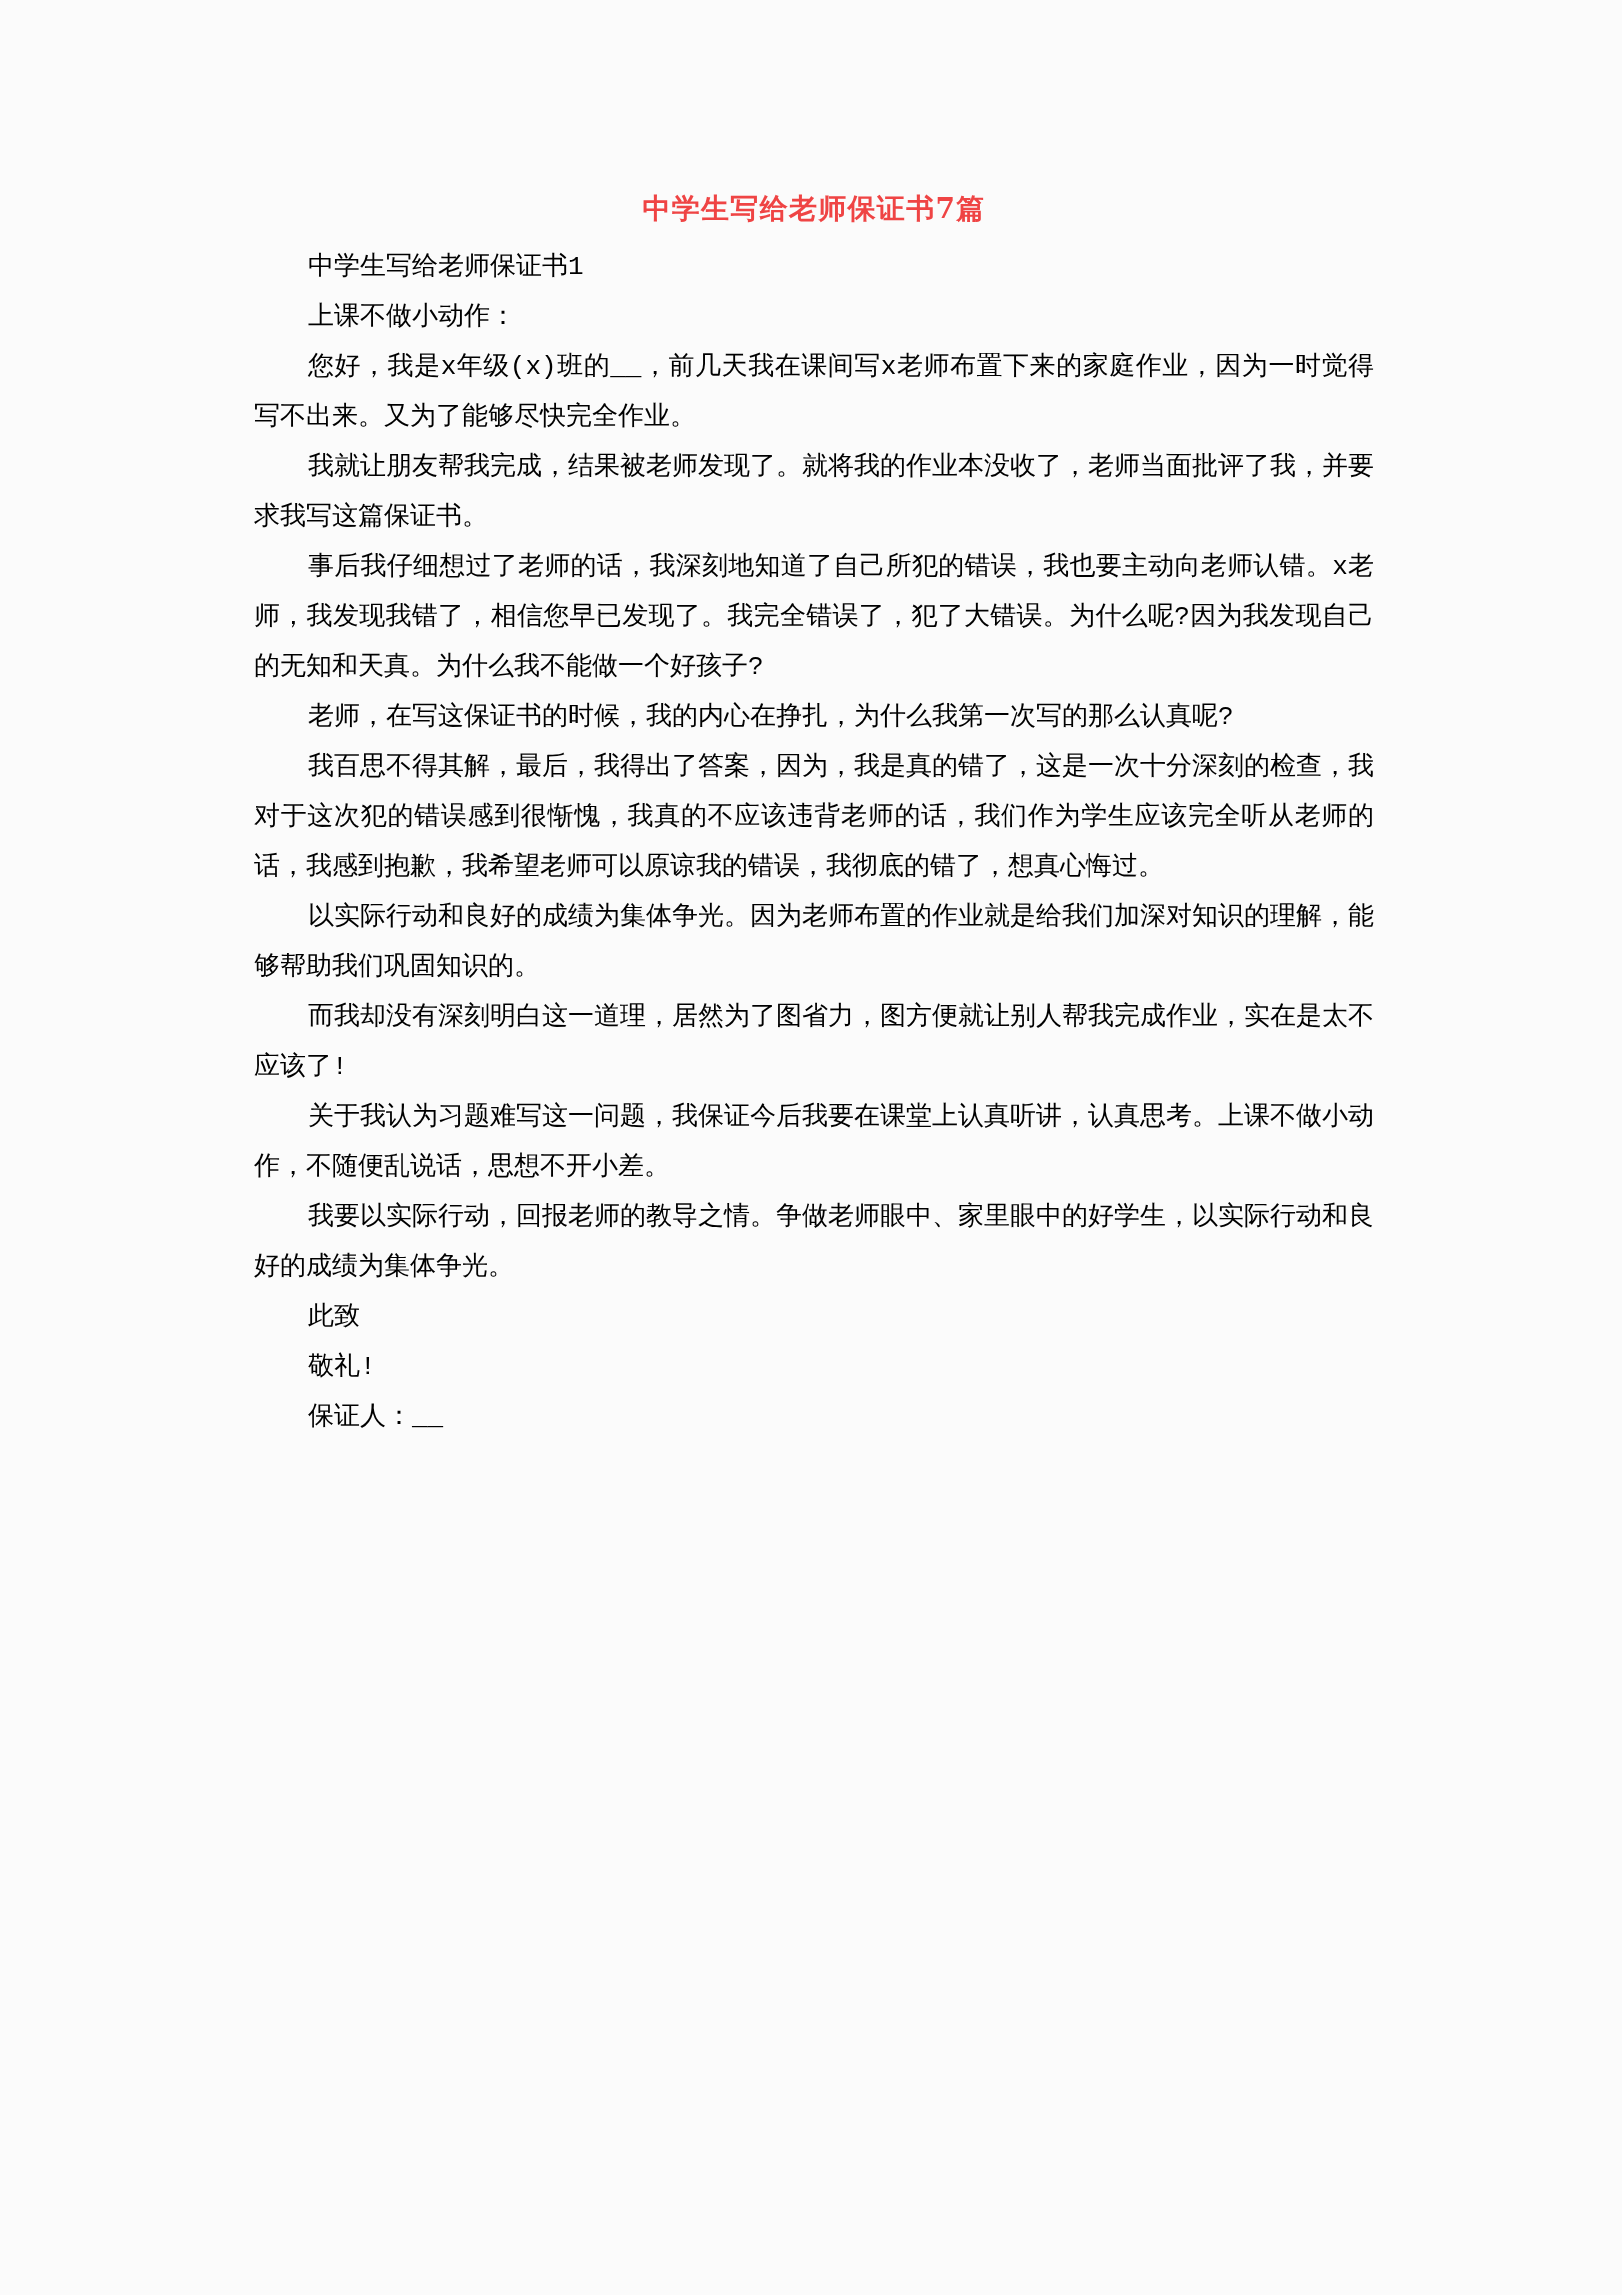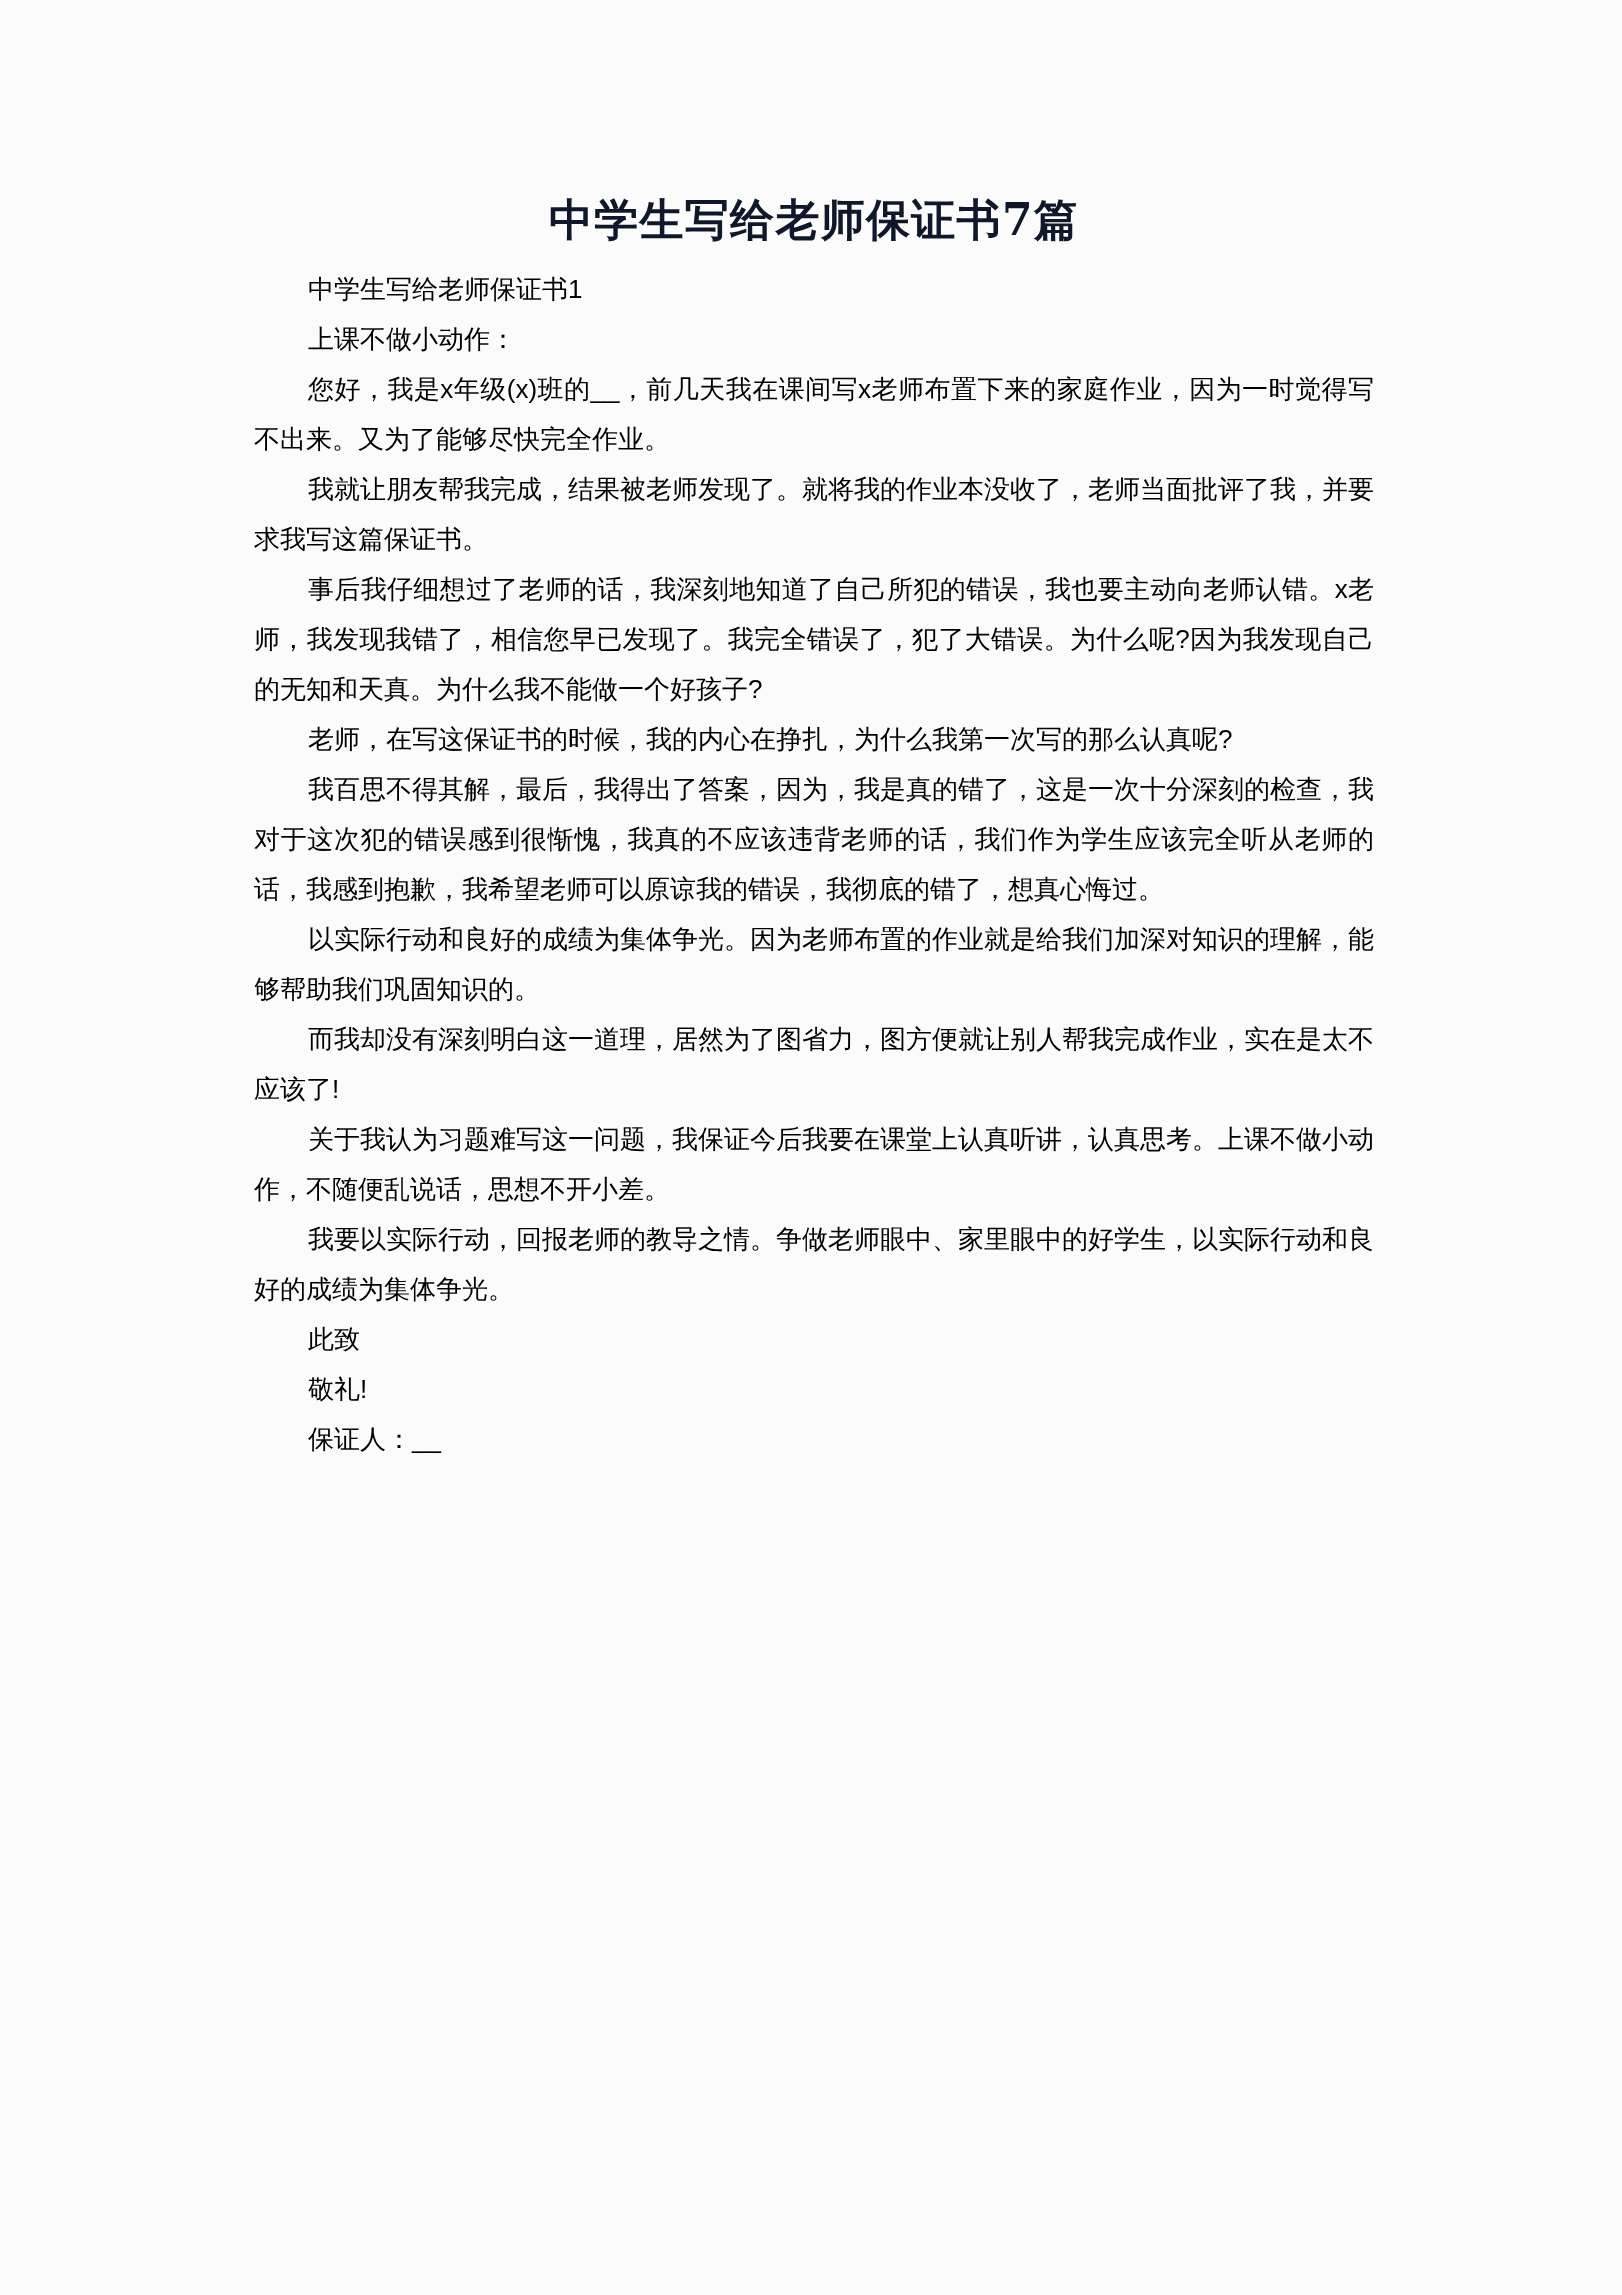--- a/index.html
+++ b/index.html
@@ -24,31 +24,31 @@
   }
   .content {
     position: absolute;
     left: 254px;
     top: 0;
     width: 1120px;
   }
   .doc-title {
     font-family: "DejaVu Serif", "Liberation Serif", serif;
     font-weight: bold;
-    font-size: 44px;
+    font-size: 28px;
     line-height: 1.35;
     text-align: center;
     letter-spacing: 1.3px;
     margin: 0;
     padding-top: 190px;
     padding-bottom: 14.4px;
-    color: #0f172a;
+    color: #ef4444;
   }
   p.para {
-    font-family: Liberation Sans, sans-serif;
+    font-family: Liberation Mono, monospace;
     font-size: 26px;
     line-height: 50px;
     text-align: justify;
     text-justify: inter-ideograph;
     margin: 0 0 0 0;
     padding: 0;
     text-indent: 54px;
     color: #000;
     word-break: break-all;
   }

